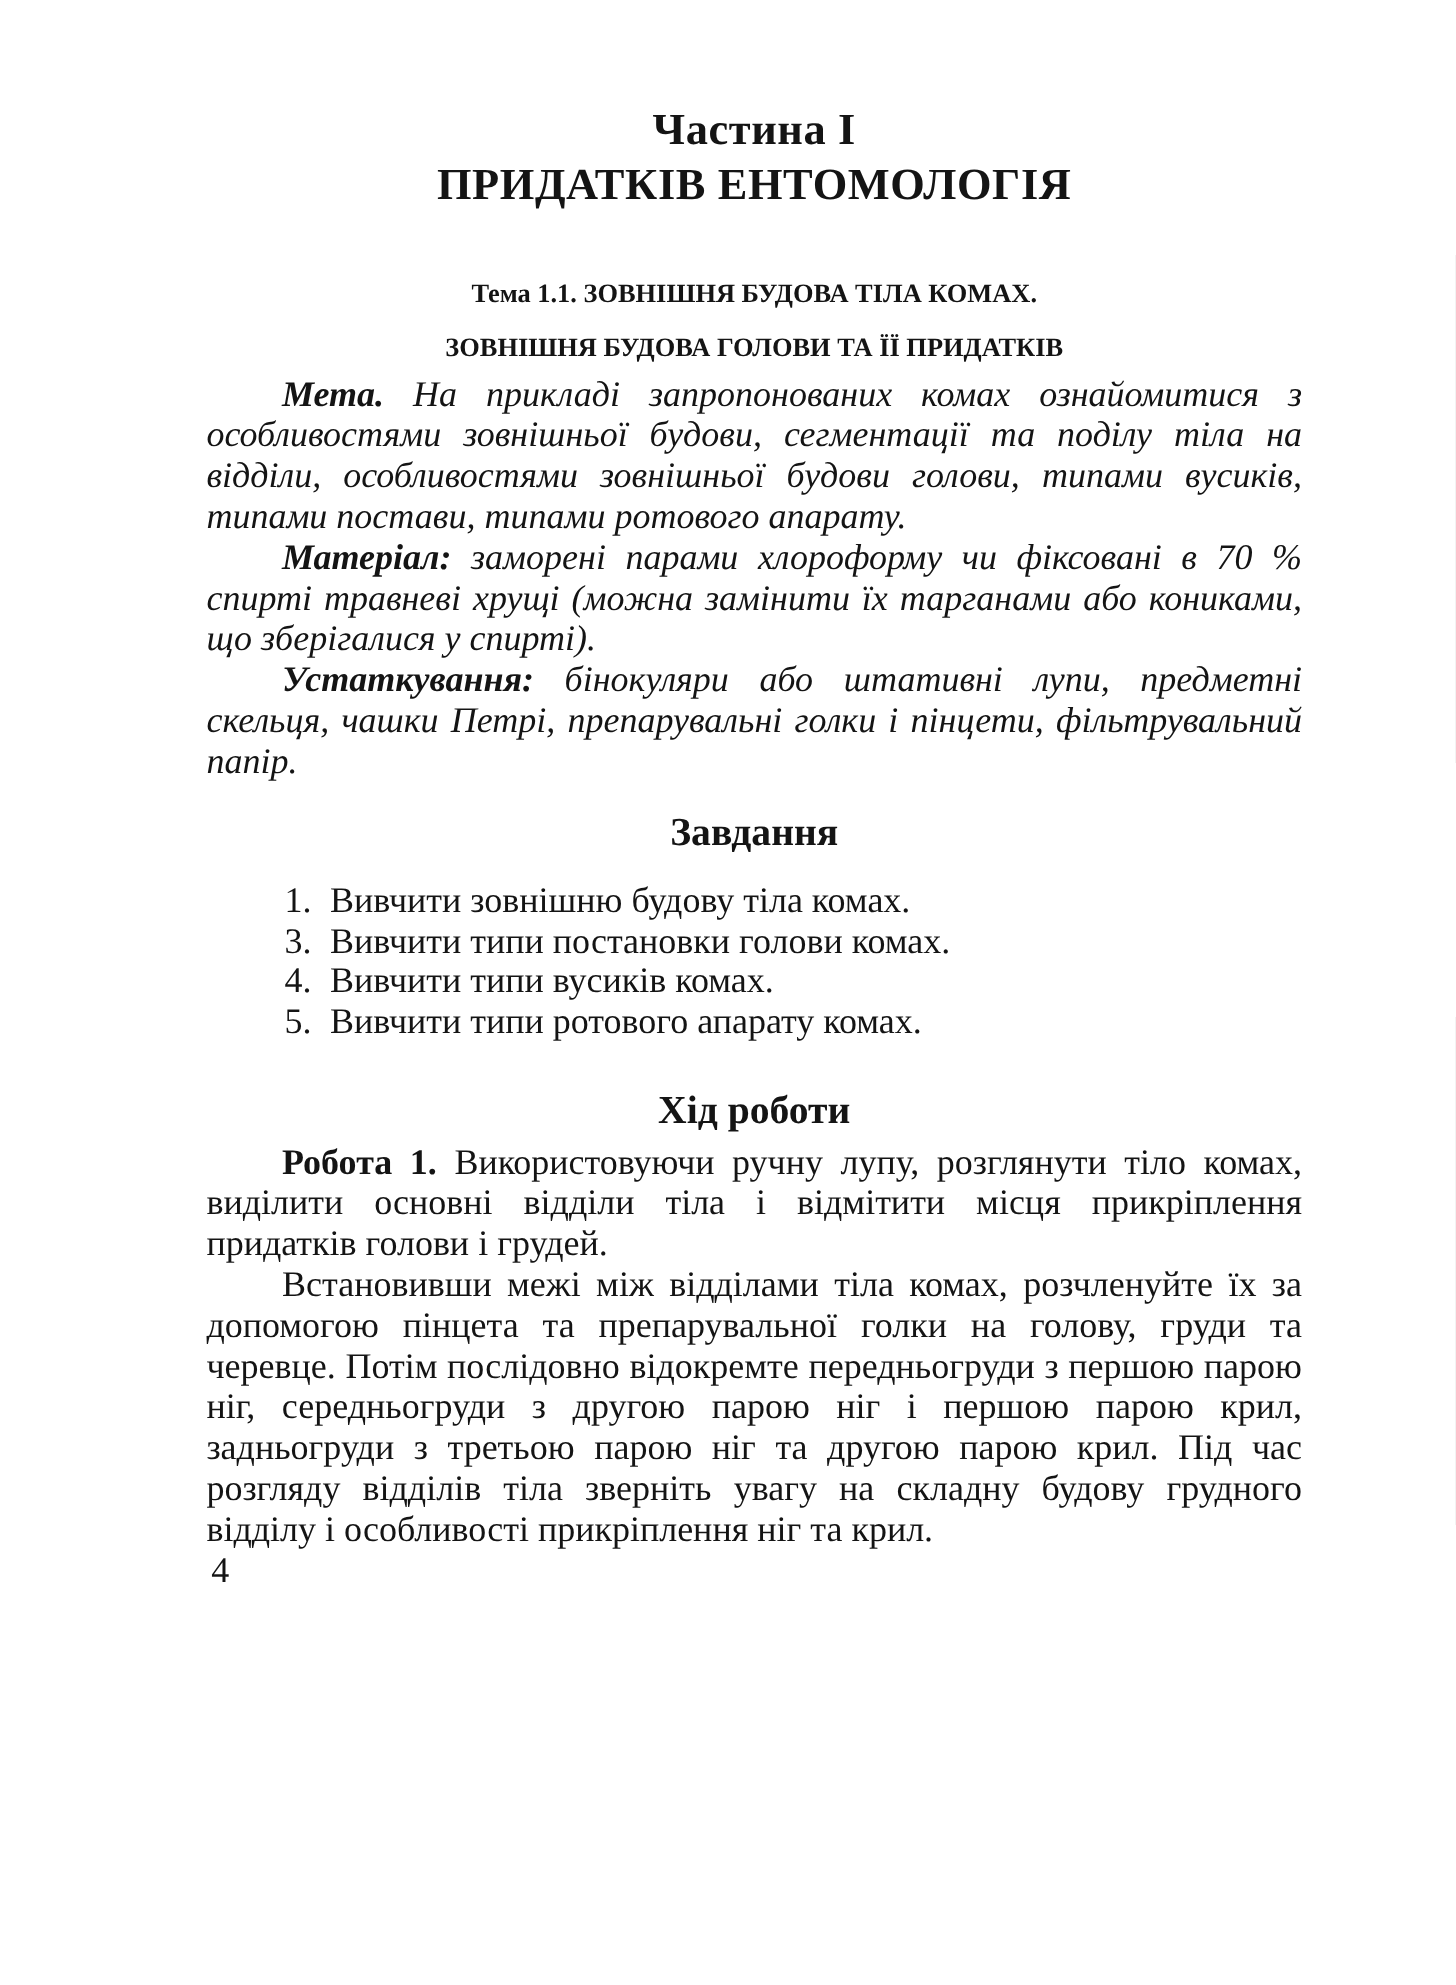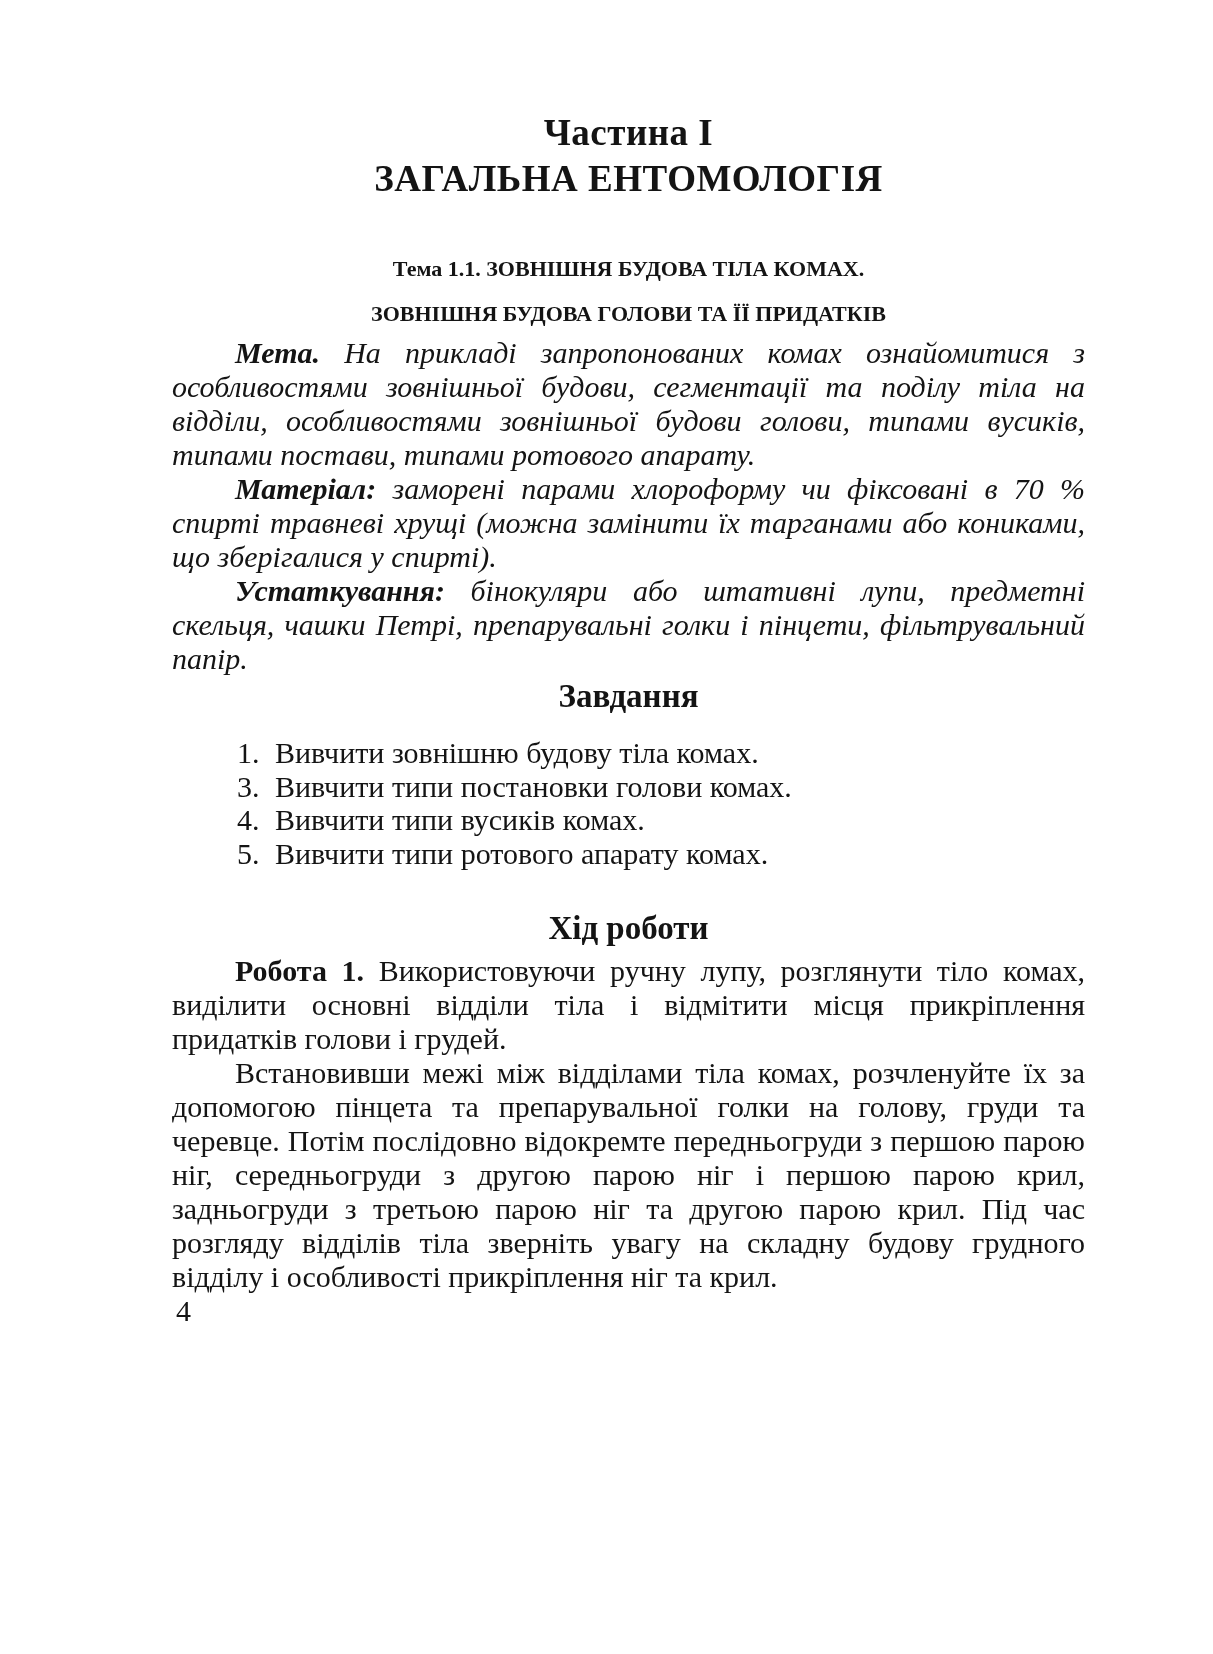--- a/index.html
+++ b/index.html
@@ -15,21 +15,21 @@
     background: #ffffff;
     color: #141414;
     font-family: "Liberation Serif", "DejaVu Serif", serif;
     overflow: hidden;
   }
   .content {
     position: absolute;
     left: 172px;
     top: 0;
     width: 913px;
-    padding-top: 110px;
+    padding-top: 86px;
     box-sizing: content-box;
   }
   .part-label,
   .part-title {
     margin: 0;
     font-size: 37px;
     font-weight: bold;
     line-height: 46px;
     text-align: center;
     letter-spacing: 0.5px;
@@ -49,21 +49,21 @@
     text-align-last: left;
     text-indent: 63px;
   }
   .para.italic {
     font-style: italic;
   }
   .lead {
     font-weight: bold;
   }
   .section-heading {
-    margin: 0 0 0 0;
+    margin: 22px 0 0 0;
     font-size: 33px;
     font-weight: bold;
     line-height: 40px;
     text-align: center;
   }
   .section-heading.procedure {
     margin-top: 38px;
   }
   .task-list {
     margin: 20px 0 0 0;
@@ -90,21 +90,21 @@
     text-indent: 4px;
   }
 </style>
 </head>
 <body>
 
 <div class="page">
   <div class="content">
 
     <h1 class="part-label">Частина I</h1>
-    <h1 class="part-title">ЗАГАЛЬНА ЕНТОМОЛОГІЯ</h1>
+    <h1 class="part-title">ПРИДАТКІВ ЕНТОМОЛОГІЯ</h1>
 
     <h2 class="topic-heading"><span>Тема 1.1. ЗОВНІШНЯ БУДОВА ТІЛА КОМАХ.</span><br><span>ЗОВНІШНЯ БУДОВА ГОЛОВИ ТА ЇЇ ПРИДАТКІВ</span></h2>
 
     <p class="para italic"><span class="lead">Мета.</span> <span>На прикладі запропонованих комах ознайомитися з особливостями зовнішньої будови, сегментації та поділу тіла на відділи, особливостями зовнішньої будови голови, типами вусиків, типами постави, типами ротового апарату.</span></p>
 
     <p class="para italic"><span class="lead">Матеріал:</span> <span>заморені парами хлороформу чи фіксовані в 70 % спирті травневі хрущі (можна замінити їх тарганами або кониками, що зберігалися у спирті).</span></p>
 
     <p class="para italic"><span class="lead">Устаткування:</span> <span>бінокуляри або штативні лупи, предметні скельця, чашки Петрі, препарувальні голки і пінцети, фільтрувальний папір.</span></p>
 
     <h3 class="section-heading">Завдання</h3>

